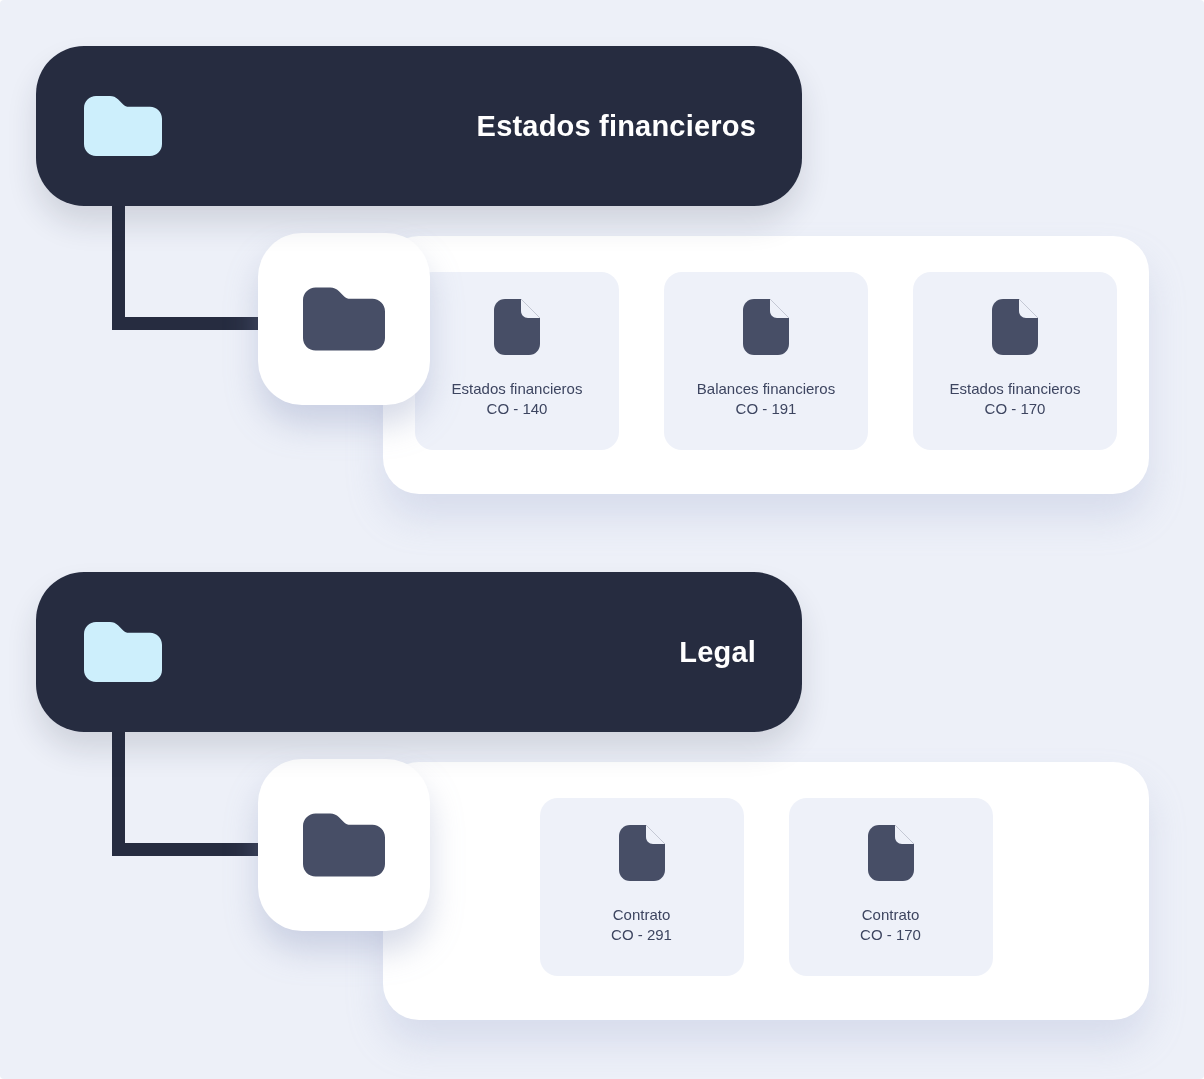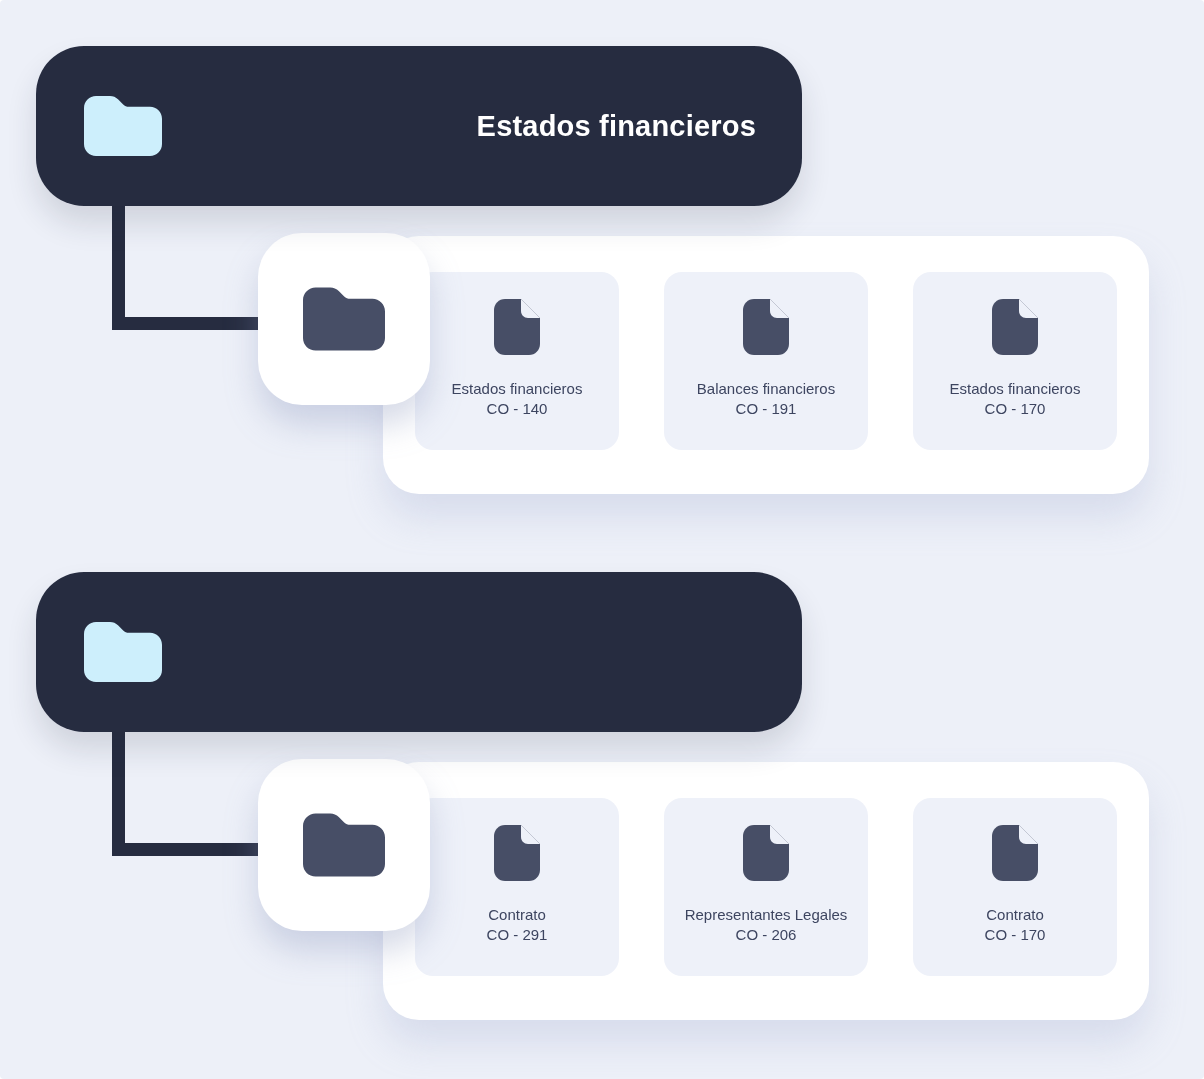--- a/index.html
+++ b/index.html
@@ -197,20 +197,21 @@
   </section>
 
   <section class="tree-section section-2">
 
     <div class="folder-bar">
       <span class="folder-icon-light">
         <svg width="78" height="60" viewBox="0 0 78 60">
           <path fill="#cdeffc" d="M0 12 C0 5.4 5.4 0 12 0 H26 c3 0 5.9 1.2 8 3.3 L39.2 8.5 c1.5 1.5 3.5 2.3 5.6 2.3 H66 c6.6 0 12 5.4 12 12 V48 c0 6.6 -5.4 12 -12 12 H12 C5.4 60 0 54.6 0 48 Z"></path>
         </svg>
       </span>
+      <span class="folder-title">Legal</span>
     </div>
 
     <div class="connector-v"></div>
     <div class="connector-h"></div>
 
     <div class="subfolder-node">
       <span class="folder-icon-dark">
         <svg width="82" height="64" viewBox="0 0 78 60">
           <path fill="#474e66" d="M0 12 C0 5.4 5.4 0 12 0 H26 c3 0 5.9 1.2 8 3.3 L39.2 8.5 c1.5 1.5 3.5 2.3 5.6 2.3 H66 c6.6 0 12 5.4 12 12 V48 c0 6.6 -5.4 12 -12 12 H12 C5.4 60 0 54.6 0 48 Z"></path>
         </svg>
@@ -225,32 +226,20 @@
             <path fill="#474e66" d="M11 0 H27 L46 19 V45 c0 6.1 -4.9 11 -11 11 H11 C4.9 56 0 51.1 0 45 V11 C0 4.9 4.9 0 11 0 Z"></path>
             <path fill="#eef1f9" d="M27 0 L46 19 H34 c-3.9 0 -7 -3.1 -7 -7 Z"></path>
           </svg>
         </span>
         <div class="doc-label">
           <div>Contrato</div>
           <div>CO - 291</div>
         </div>
       </div>
 
-      <div class="doc-card">
-        <span class="doc-icon">
-          <svg width="46" height="56" viewBox="0 0 46 56">
-            <path fill="#474e66" d="M11 0 H27 L46 19 V45 c0 6.1 -4.9 11 -11 11 H11 C4.9 56 0 51.1 0 45 V11 C0 4.9 4.9 0 11 0 Z"></path>
-            <path fill="#eef1f9" d="M27 0 L46 19 H34 c-3.9 0 -7 -3.1 -7 -7 Z"></path>
-          </svg>
-        </span>
-        <div class="doc-label">
-          <div>Representantes Legales</div>
-          <div>CO - 206</div>
-        </div>
-      </div>
 
       <div class="doc-card">
         <span class="doc-icon">
           <svg width="46" height="56" viewBox="0 0 46 56">
             <path fill="#474e66" d="M11 0 H27 L46 19 V45 c0 6.1 -4.9 11 -11 11 H11 C4.9 56 0 51.1 0 45 V11 C0 4.9 4.9 0 11 0 Z"></path>
             <path fill="#eef1f9" d="M27 0 L46 19 H34 c-3.9 0 -7 -3.1 -7 -7 Z"></path>
           </svg>
         </span>
         <div class="doc-label">
           <div>Contrato</div>

